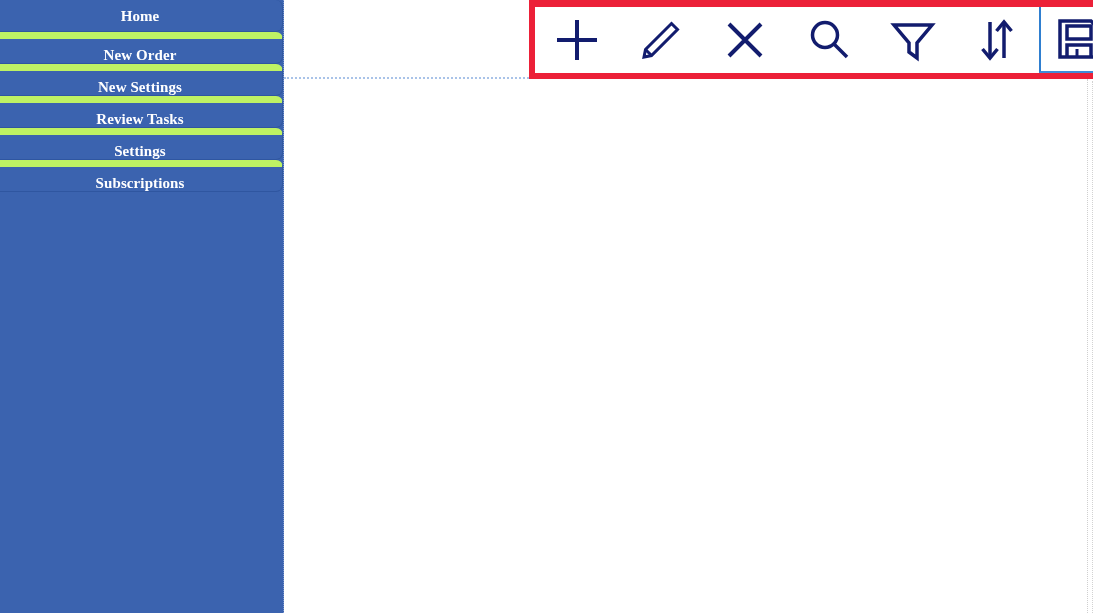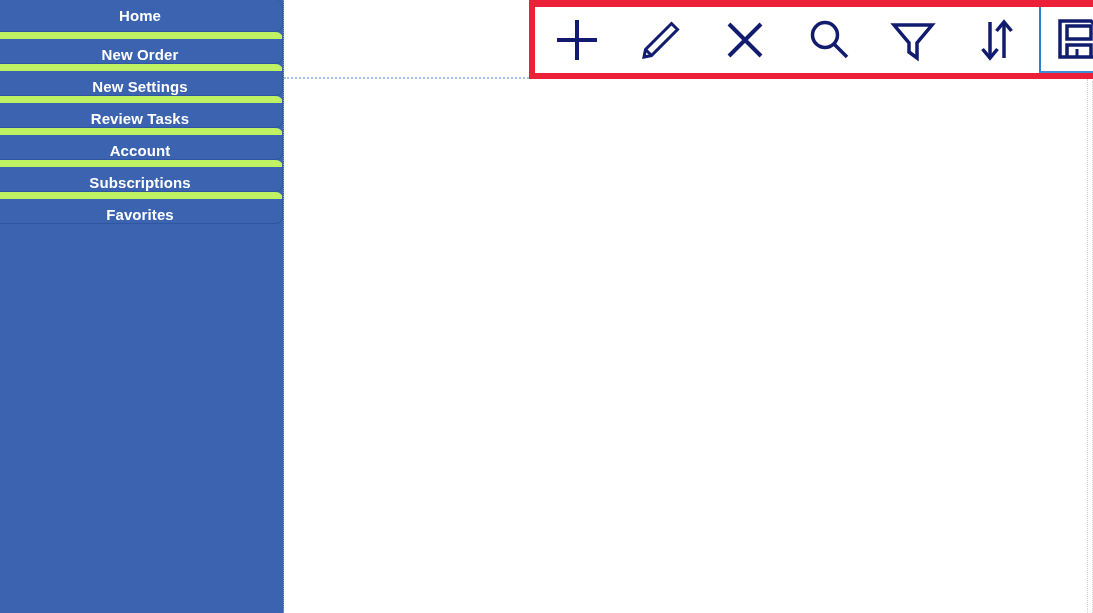--- a/index.html
+++ b/index.html
@@ -33,20 +33,21 @@
     height: 613px;
     background: #3b63af;
     box-sizing: border-box;
     border-right: 1px dotted #7d98cd;
   }
   .nav-list {
     position: absolute;
     left: 0;
     top: 0;
     width: 236px;
+    font-family: Liberation Serif, serif;
   }
   .nav-item {
     position: relative;
     height: 32px;
     line-height: 32px;
     width: 283px;
     box-sizing: border-box;
     background: #3b63af;
     color: #ffffff;
     font-size: 15px;
@@ -164,32 +165,29 @@
 
       <div class="nav-item">
         <span class="nav-label">New Settings</span>
       </div>
 
       <div class="nav-item">
         <span class="nav-label">Review Tasks</span>
       </div>
 
       <div class="nav-item">
-        <span class="nav-label">Account</span>
+        <span class="nav-label">Settings</span>
       </div>
 
 
 
       <div class="nav-item">
         <span class="nav-label">Subscriptions</span>
       </div>
 
-      <div class="nav-item">
-        <span class="nav-label">Favorites</span>
-      </div>
 
     </div>
   </nav>
 
   <main id="main">
     <div id="content-header">
       <span></span>
     </div>
     <div id="content-body">
       <span></span>

